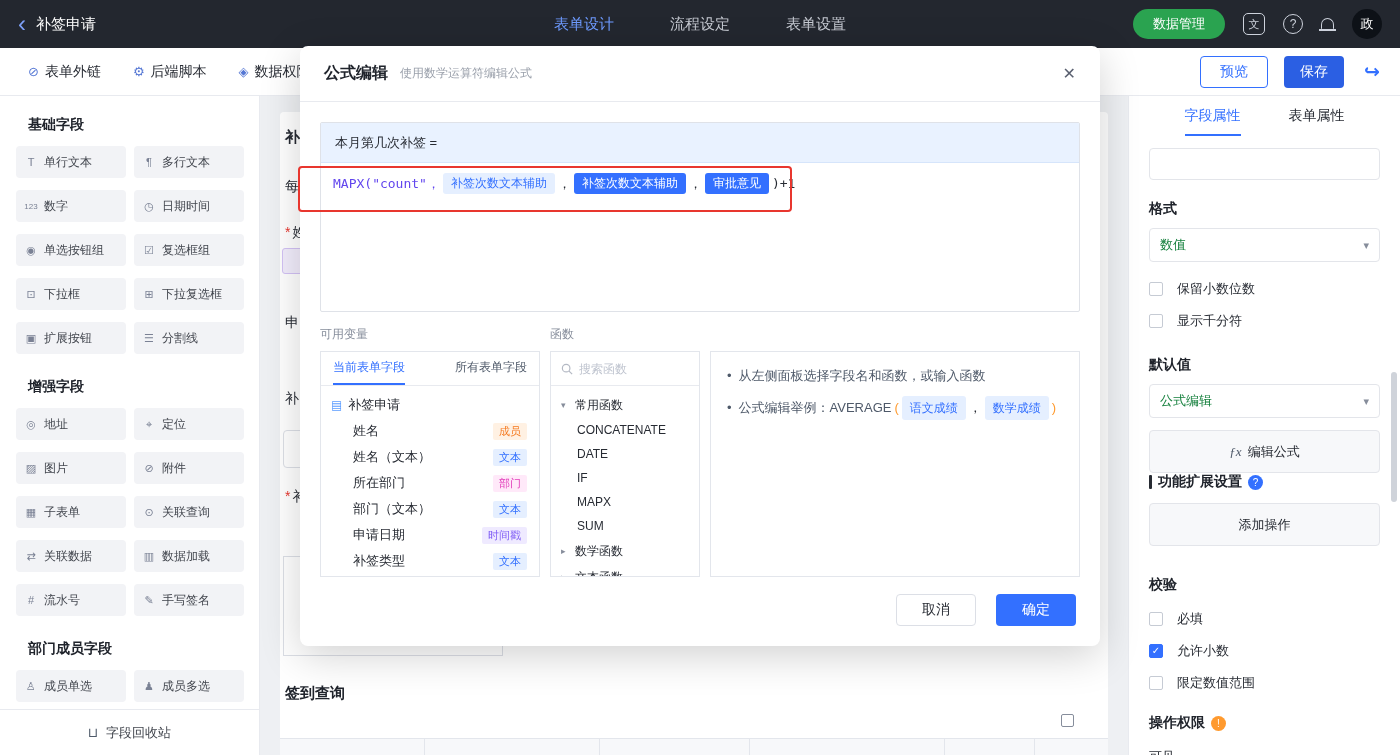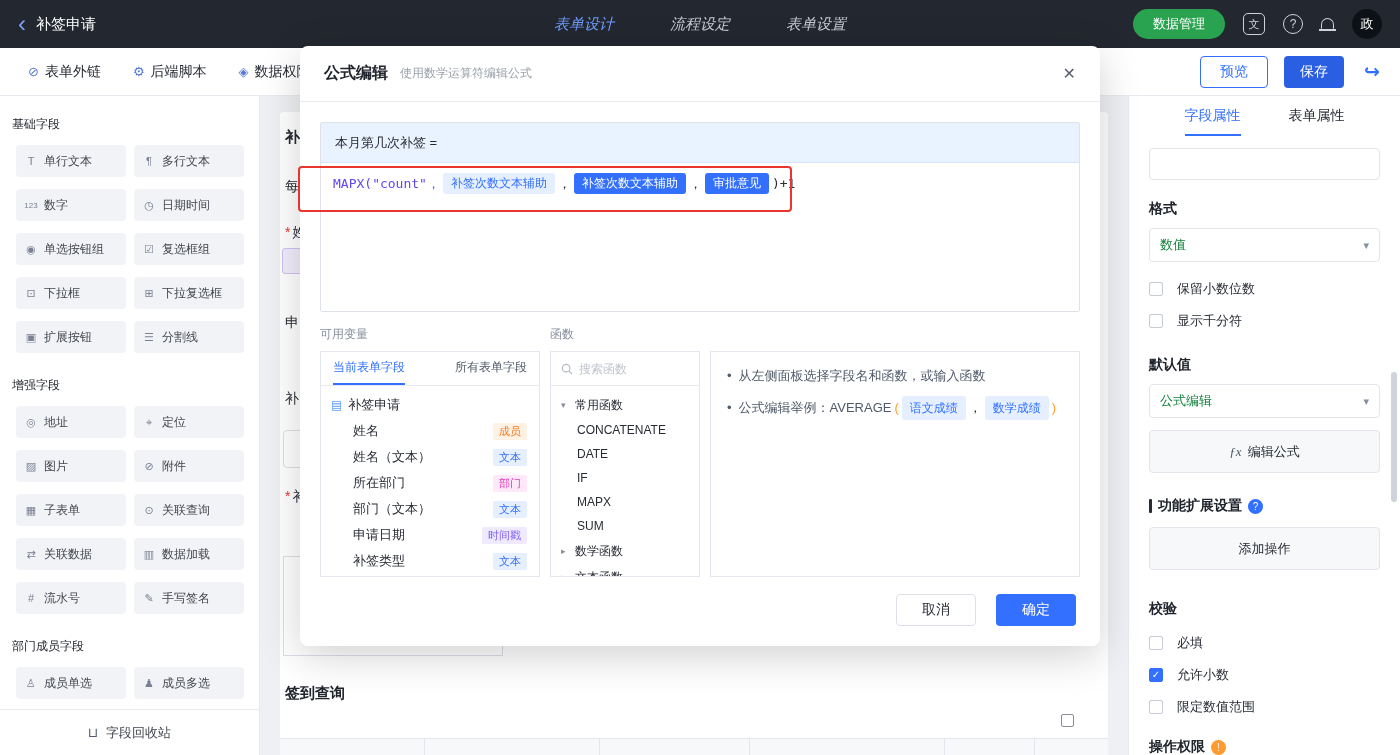--- a/index.html
+++ b/index.html
@@ -7,21 +7,21 @@
   body{position:relative;overflow:hidden;background:#eef0f3;font-family:"Liberation Sans","DejaVu Sans",sans-serif;color:#272b33;}
   i,em{font-style:normal;}
   button{font-family:inherit;cursor:pointer;border:none;background:none;}
 
   
   .header{position:absolute;top:0;left:0;width:1400px;height:48px;background:#23272f;display:flex;align-items:center;z-index:5;}
   .header-left{display:flex;align-items:center;padding-left:18px;gap:10px;}
   .back{font-size:24px;line-height:20px;color:#7ea0f8;cursor:pointer;}
   .app-title{font-size:15px;color:#ffffff;}
   .header-tabs{position:absolute;left:50%;transform:translateX(-50%);display:flex;gap:56px;}
-  .htab{font-size:15px;color:#c6cad2;cursor:pointer;font-style:italic;}
+  .htab{font-size:15px;color:#c6cad2;cursor:pointer;}
   .htab.active{color:#6e9bff;}
   .header-right{margin-left:auto;display:flex;align-items:center;gap:18px;padding-right:18px;}
   .btn-green{height:30px;padding:0 20px;border-radius:15px;background:#2aa350;color:#fff;font-size:13px;}
   .icon-translate{width:22px;height:22px;border:1.5px solid #cdd2dc;border-radius:5px;display:flex;align-items:center;justify-content:center;cursor:pointer;}
   .icon-translate i{font-size:11px;color:#cdd2dc;}
   .icon-help{width:20px;height:20px;border:1.5px solid #cdd2dc;border-radius:50%;display:flex;align-items:center;justify-content:center;font-size:12px;color:#cdd2dc;cursor:pointer;}
   .bell{width:13px;height:11px;border:1.5px solid #cdd2dc;border-bottom:none;border-radius:7px 7px 1px 1px;position:relative;cursor:pointer;margin-top:-2px;}
   .bell::after{content:"";position:absolute;left:-3px;right:-3px;bottom:-2px;height:1.5px;background:#cdd2dc;}
   .avatar{width:30px;height:30px;border-radius:50%;background:#0d1117;color:#fff;font-size:13px;display:flex;align-items:center;justify-content:center;cursor:pointer;}
 
@@ -31,21 +31,21 @@
   .tool-link{display:flex;align-items:center;gap:6px;cursor:pointer;}
   .tool-link .tl-icon{font-size:13px;color:#5577d4;}
   .tool-link em{font-size:14px;color:#272b33;}
   .tool-actions{position:absolute;right:20px;display:flex;align-items:center;}
   .btn-preview{width:68px;height:32px;border:1px solid #3370ff;border-radius:4px;background:#fff;color:#3370ff;font-size:14px;}
   .btn-save{width:60px;height:32px;border-radius:4px;background:#2b5fe3;color:#fff;font-size:14px;margin-left:16px;}
   .share{margin-left:20px;font-size:19px;color:#3370ff;font-weight:bold;cursor:pointer;}
 
   
   .sidebar{position:absolute;top:96px;left:0;width:260px;bottom:0;background:#fff;border-right:1px solid #e8eaef;z-index:3;overflow:hidden;}
-  .section-title{font-size:12px;font-weight:normal;color:#20242c;margin:20px 0 12px 12px;}
+  .section-title{font-size:14px;font-weight:bold;color:#20242c;margin:20px 0 12px 28px;}
   .section-title.later{margin-top:24px;}
   .grid{display:grid;grid-template-columns:110px 110px;gap:12px 8px;padding:0 16px;}
   .palette-item{height:32px;background:#f2f3f6;border-radius:4px;display:flex;align-items:center;padding:0 8px;gap:6px;cursor:pointer;}
   .palette-item .p-icon{font-size:11px;color:#7a8194;min-width:14px;text-align:center;}
   .palette-item .p-label{font-size:12px;color:#42464e;white-space:nowrap;}
   .recycle{position:absolute;bottom:0;left:0;width:100%;height:46px;border-top:1px solid #e8eaef;background:#fff;display:flex;align-items:center;justify-content:center;gap:8px;cursor:pointer;}
   .recycle .r-icon{font-size:13px;color:#4e5969;}
   .recycle .r-label{font-size:13px;color:#42464e;}
 
   
@@ -80,21 +80,21 @@
   .prop-select .sel-val{font-size:13px;color:#15803d;}
   .prop-select .caret{font-size:11px;color:#868d9b;}
   .chk-row{display:flex;align-items:center;gap:14px;cursor:pointer;}
   .mt18{margin-top:18px;}.mt14{margin-top:14px;}.mt26{margin-top:26px;}.mt16{margin-top:16px;}.mt30{margin-top:30px;}.mt22{margin-top:22px;}
   .cb{width:14px;height:14px;border:1px solid #c6cbd4;border-radius:2px;background:#fff;display:flex;align-items:center;justify-content:center;flex:none;}
   .cb.checked{background:#3370ff;border-color:#3370ff;}
   .cb.checked::after{content:"✓";color:#fff;font-size:10px;line-height:1;}
   .chk-label{font-size:13px;color:#272b33;}
   .prop-btn{margin-top:12px;width:100%;height:43px;background:#f7f8fa;border:1px solid #e3e5ea;border-radius:4px;display:flex;align-items:center;justify-content:center;gap:6px;font-size:13px;color:#272b33;}
   .fx{font-family:"Liberation Serif",serif;font-style:italic;color:#4e5969;font-size:13px;}
-  .prop-header{margin-top:24px;display:flex;align-items:center;gap:6px;}
+  .prop-header{display:flex;align-items:center;gap:6px;}
   .vbar{width:3px;height:14px;background:#272b33;border-radius:1px;}
   .ph-text{font-size:14px;font-weight:bold;color:#20242c;}
   .q-icon{width:15px;height:15px;border-radius:50%;background:#3370ff;color:#fff;font-size:10px;display:flex;align-items:center;justify-content:center;}
   .w-icon{width:15px;height:15px;border-radius:50%;background:#ff9a2e;color:#fff;font-size:10px;display:flex;align-items:center;justify-content:center;}
   .scroll-thumb{position:absolute;right:3px;top:276px;width:6px;height:130px;background:#cfd3da;border-radius:3px;}
 
   
   .modal{position:absolute;left:300px;top:46px;width:800px;height:600px;background:#fff;border-radius:8px;box-shadow:0 10px 40px rgba(0,0,0,0.18);z-index:20;}
   .modal-header{height:56px;display:flex;align-items:center;padding:0 24px;border-bottom:1px solid #e8eaef;}
   .modal-title{font-size:16px;font-weight:bold;color:#20242c;}

